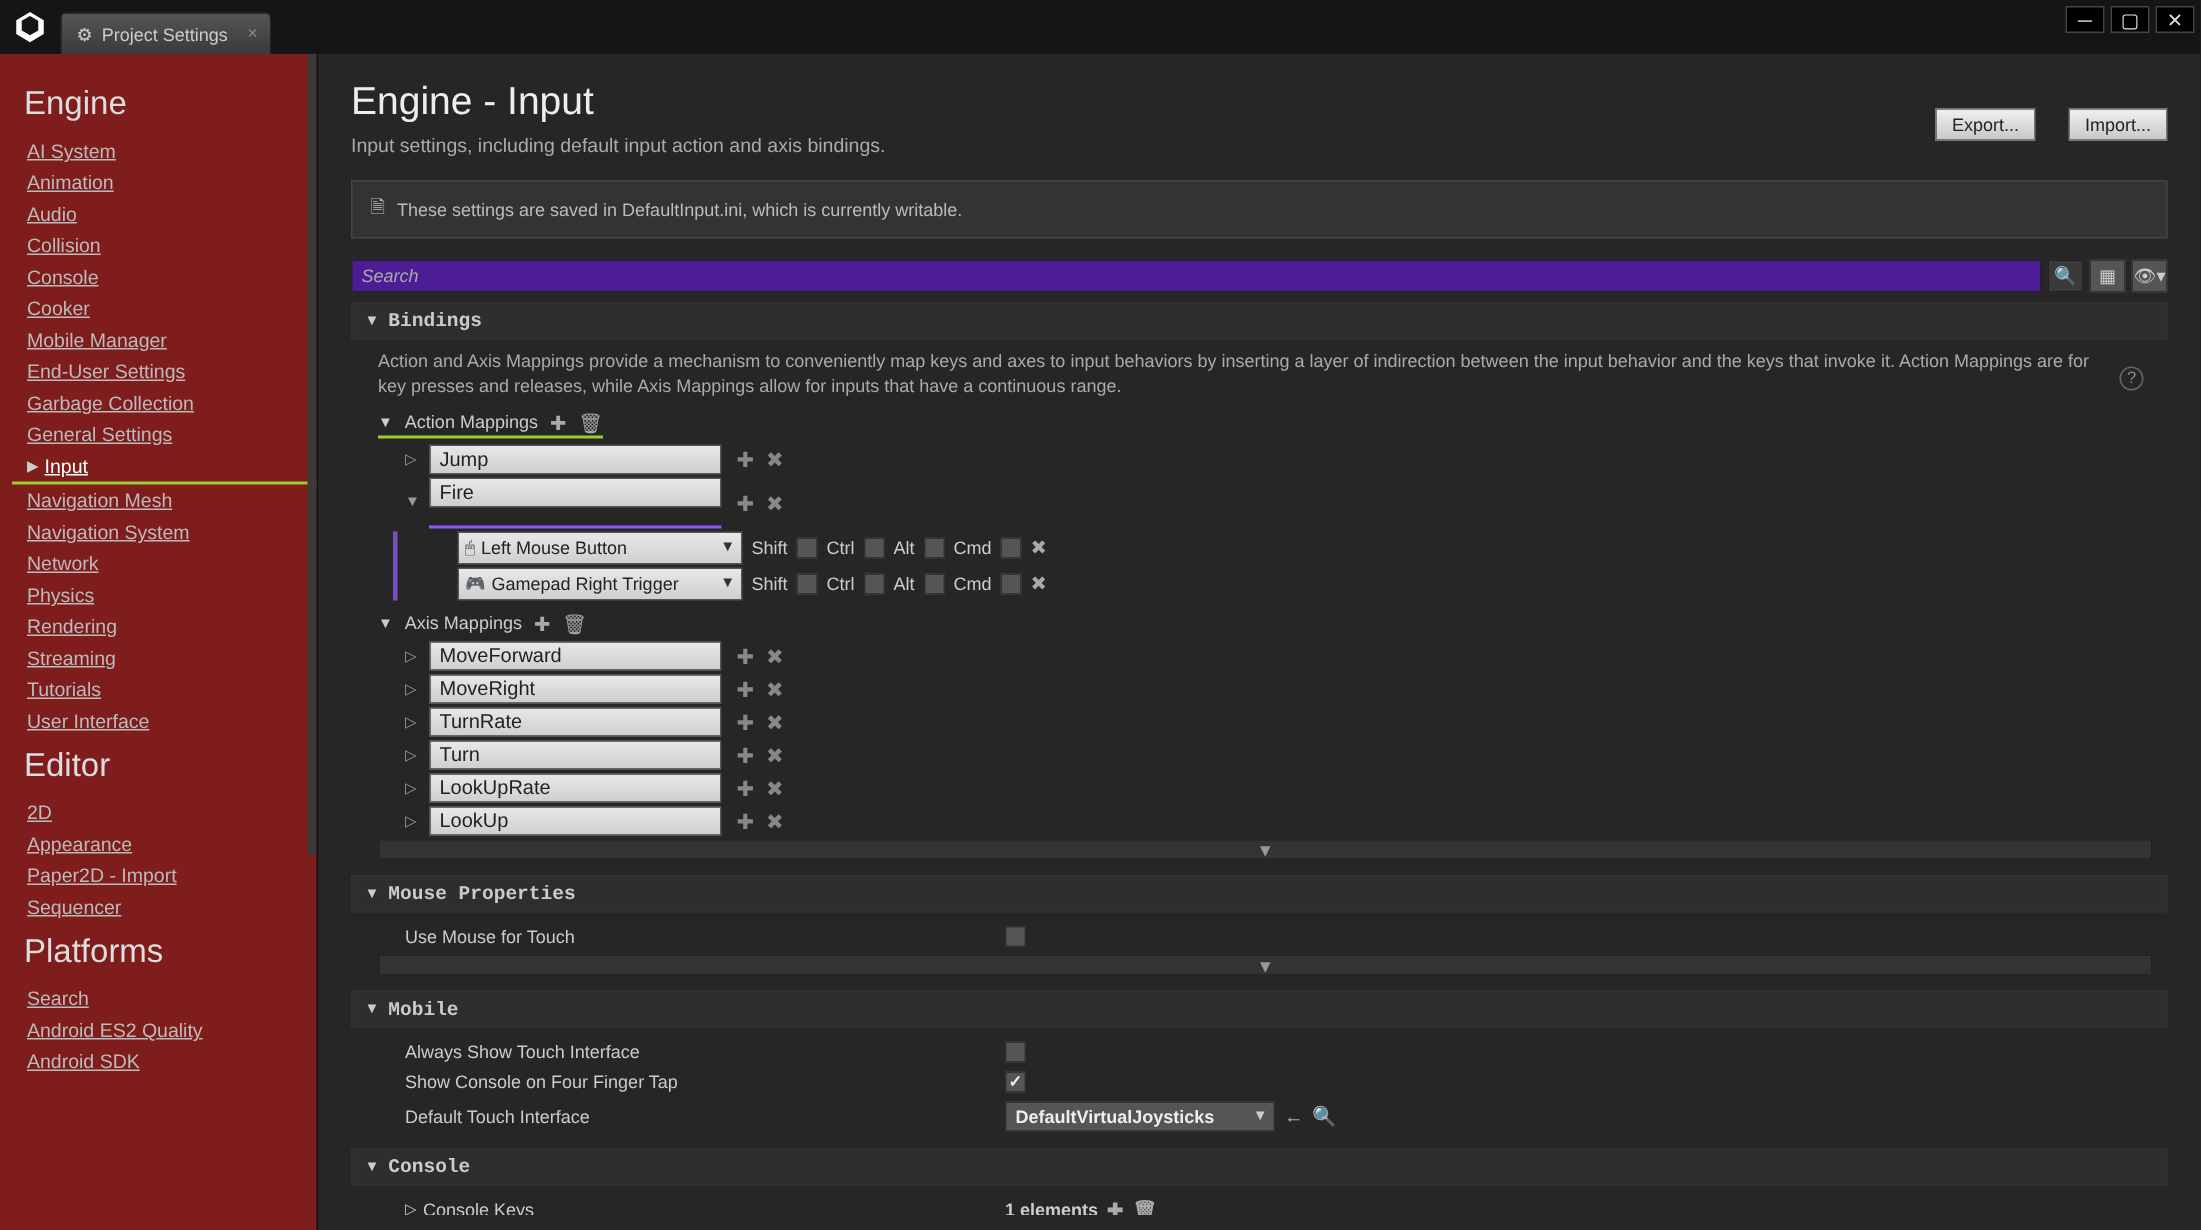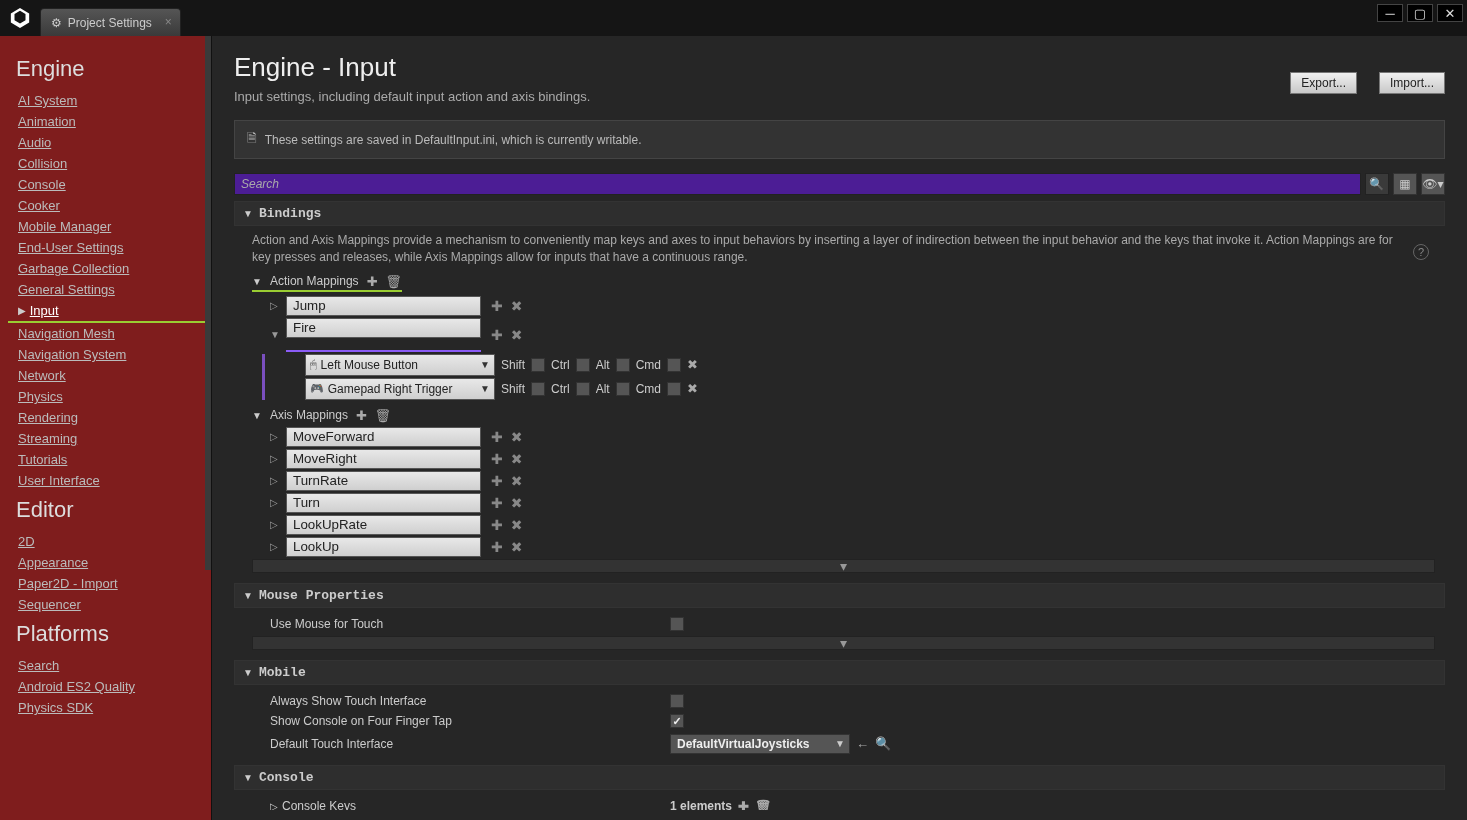--- a/index.html
+++ b/index.html
@@ -134,21 +134,21 @@
 
     <div class="cat">Editor</div>
     <span class="navitem">2D</span>
     <span class="navitem">Appearance</span>
     <span class="navitem">Paper2D - Import</span>
     <span class="navitem">Sequencer</span>
 
     <div class="cat">Platforms</div>
     <span class="navitem">Search</span>
     <span class="navitem">Android ES2 Quality</span>
-    <span class="navitem">Physics SDK</span>
+    <span class="navitem">Android SDK</span>
   </div>
 
   <div class="content">
     <div class="header">
       <div class="header-left">
         <div class="pagetitle">Engine - Input</div>
         <div class="subtitle">Input settings, including default input action and axis bindings.</div>
       </div>
       <div class="hdrbtns">
         <button class="btn">Export...</button>

